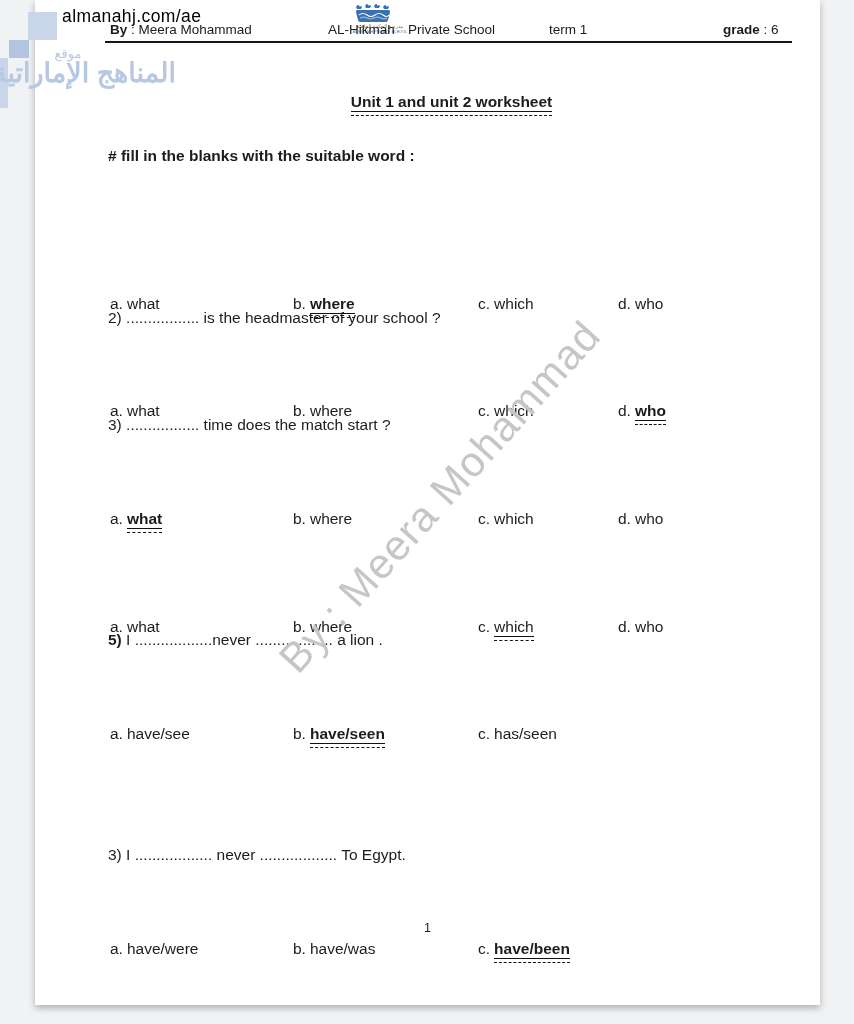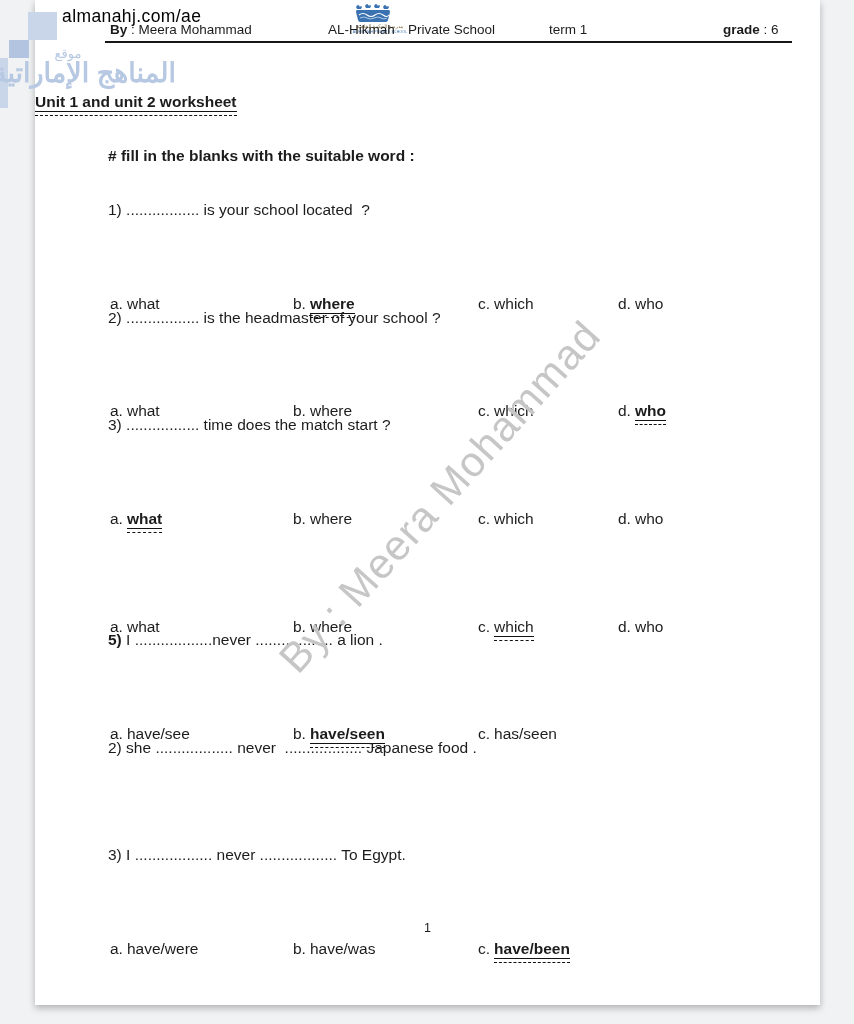--- a/index.html
+++ b/index.html
@@ -33,21 +33,21 @@
   .wm-site{position:absolute;left:62px;top:6px;font-size:17.5px;color:#000000;letter-spacing:.4px;}
   .wm-word{position:absolute;left:28px;top:46px;width:80px;text-align:center;font-size:13px;font-weight:normal;color:#b7c8e3;direction:rtl;}
   .wm-name{position:absolute;left:-8px;top:57px;width:185px;text-align:center;font-size:27px;font-weight:bold;color:#b7c8e3;direction:rtl;}
   
   .wm-diag{
     position:absolute;left:440px;top:497px;
     transform:translate(-50%,-50%) rotate(-48deg);
     font-size:42px;color:#c6c6c6;letter-spacing:1px;white-space:nowrap;
   }
   
-  .title-row{position:absolute;left:0;top:93px;width:100%;font-size:15.5px;font-weight:bold;}
+  .title-row{position:absolute;left:0;top:93px;width:100%;text-align:center;font-size:15.5px;font-weight:bold;padding-left:24px;}
   .mark{display:inline-block;position:relative;border-bottom:1.8px solid #111;}
   .mark::after{content:"";position:absolute;left:0;right:0;bottom:-4.5px;border-top:1.8px dashed #111;}
   .instruction{position:absolute;left:73px;top:147px;font-size:15.5px;font-weight:bold;white-space:pre;}
   .q{position:absolute;left:73px;font-size:15.5px;white-space:pre;}
   .optrow{position:absolute;left:0;width:100%;height:20px;margin-top:40px;}
   .opt{position:absolute;font-size:15.5px;white-space:nowrap;}
   .col-a{left:75px;}.col-b{left:258px;text-align:center;}.col-c{left:443px;}.col-d{left:583px;}
   .opt .lbl{margin-right:4px;}
   .pagenum{position:absolute;left:0;top:921px;width:100%;text-align:center;font-size:12.5px;}
 </style>
@@ -77,21 +77,20 @@
   <div class="hdr hdr-school-l">AL-Hikmah</div>
   <div class="hdr hdr-school-r">Private School</div>
   <div class="hdr hdr-term">term 1</div>
   <div class="hdr hdr-grade"><span class="b">grade</span><span style="white-space:pre;"> : 6</span></div>
   <div class="hdr-rule"></div>
 
   <div class="title-row"><span class="mark">Unit 1 and unit 2 worksheet</span></div>
 
   <div class="instruction"># fill in the blanks with the suitable word :</div>
 
-  <div class="q" style="top:201px"><span>1)</span><span> ................. is your school located  ?</span></div>
   <div class="optrow" style="top:255px">
     <span class="opt col-a"><span class="lbl">a.</span><span>what</span></span>
     <span class="opt col-b"><span class="lbl">b.</span><span class="mark b">where</span></span>
     <span class="opt col-c"><span class="lbl">c.</span><span>which</span></span>
     <span class="opt col-d"><span class="lbl">d.</span><span>who</span></span>
   </div>
 
   <div class="q" style="top:309px"><span>2)</span><span> ................. is the headmaster of your school ?</span></div>
   <div class="optrow" style="top:362px">
     <span class="opt col-a"><span class="lbl">a.</span><span>what</span></span>
@@ -115,21 +114,20 @@
     <span class="opt col-d"><span class="lbl">d.</span><span>who</span></span>
   </div>
 
   <div class="q" style="top:631px"><span class="b">5)</span><span> I ..................never .................. a lion .</span></div>
   <div class="optrow" style="top:685px">
     <span class="opt col-a"><span class="lbl">a.</span><span>have/see</span></span>
     <span class="opt col-b"><span class="lbl">b.</span><span class="mark b">have/seen</span></span>
     <span class="opt col-c"><span class="lbl">c.</span><span>has/seen</span></span>
   </div>
 
-  <div class="q" style="top:739px"><span>2)</span><span> she .................. never  .................. Japanese food .</span></div>
 
   <div class="q" style="top:846px"><span>3)</span><span> I .................. never .................. To Egypt.</span></div>
   <div class="optrow" style="top:900px">
     <span class="opt col-a"><span class="lbl">a.</span><span>have/were</span></span>
     <span class="opt col-b"><span class="lbl">b.</span><span>have/was</span></span>
     <span class="opt col-c"><span class="lbl">c.</span><span class="mark b">have/been</span></span>
   </div>
 
   <div class="pagenum">1</div>
 </div>

